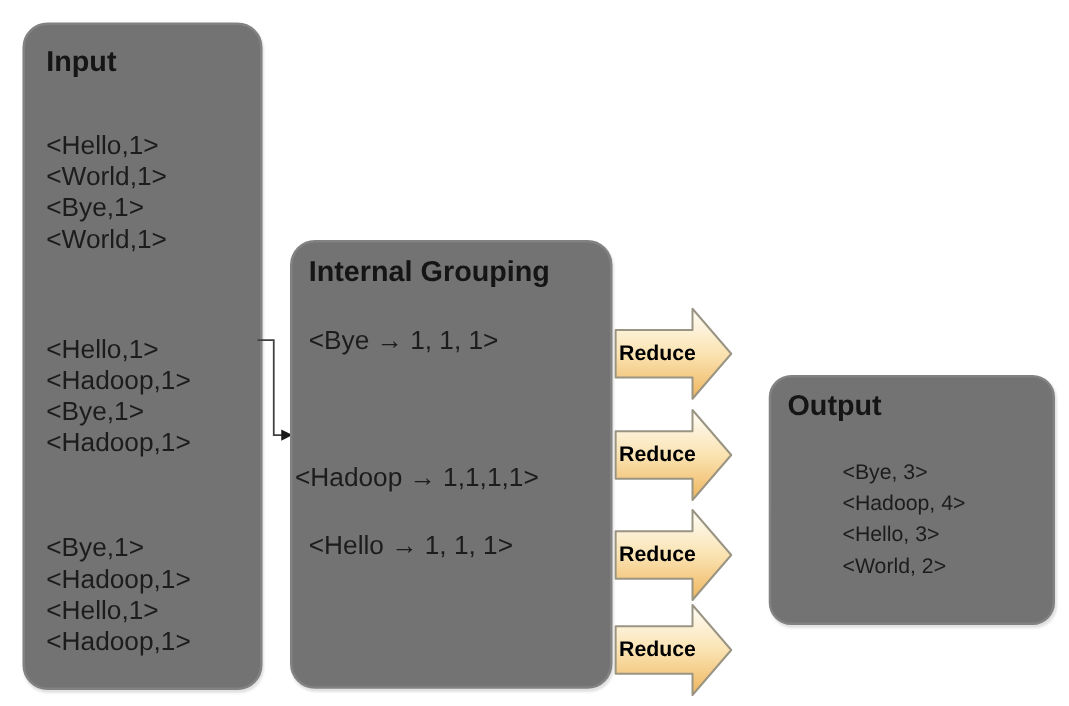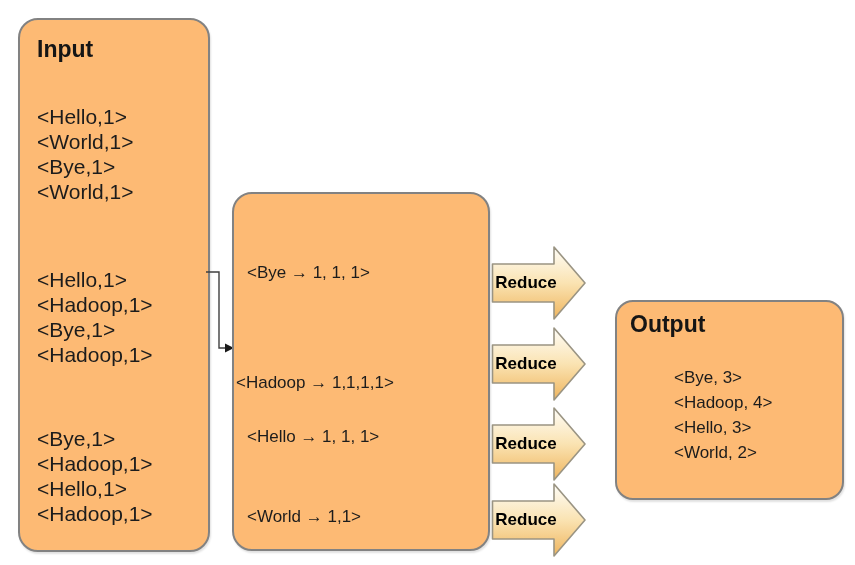--- a/index.html
+++ b/index.html
@@ -1,29 +1,29 @@
 <!DOCTYPE html>
 <html><head>
 <meta charset="utf-8">
 <style>
   html,body{margin:0;padding:0;background:#ffffff;}
   .canvas{
     position:relative;width:855px;height:565px;background:#ffffff;overflow:hidden;
     font-family:"Liberation Sans","DejaVu Sans",sans-serif;color:#1c1c1c;
   }
   .box{
-    position:absolute;background:#fdba74;border:2px solid #828282;border-radius:20px;
+    position:absolute;background:#737373;border:2px solid #828282;border-radius:20px;
     box-shadow:1px 2px 2px rgba(0,0,0,0.12);
   }
   .box-title{
     position:absolute;font-size:23px;font-weight:bold;color:#151515;letter-spacing:0px;white-space:nowrap;
   }
   .kv-group{position:absolute;font-size:21px;line-height:25px;white-space:nowrap;}
   .kv{white-space:nowrap;}
-  .g-item{position:absolute;font-size:17px;line-height:25px;white-space:nowrap;}
+  .g-item{position:absolute;font-size:21px;line-height:25px;white-space:nowrap;}
   .o-items{position:absolute;font-size:17px;line-height:25px;white-space:nowrap;}
 
   .input-box{left:18px;top:18px;width:188px;height:530px;}
   .input-title{left:17px;top:16px;}
   .grouping-box{left:232px;top:192px;width:254px;height:355px;}
   .grouping-title{left:13px;top:10px;}
   .output-box{left:615px;top:300px;width:225px;height:196px;border-radius:18px;}
   .output-title{left:13px;top:9px;}
 
   .connector{position:absolute;left:204px;top:265px;width:32px;height:92px;}
@@ -72,24 +72,24 @@
       <div class="kv">&lt;Hadoop,1&gt;</div>
     </div>
   </div>
 
   <svg class="connector" viewBox="0 0 32 92">
     <polyline points="2,7 15,7 15,83 22,83" fill="none" stroke="#3f3f3f" stroke-width="1.4"></polyline>
     <polygon points="21,78.5 30,83 21,87.5" fill="#1a1a1a" stroke="none"></polygon>
   </svg>
 
   <div class="box grouping-box">
+    <div class="box-title grouping-title">Internal Grouping</div>
     <div class="g-item" style="left:13px;top:66px;">&lt;Bye → 1, 1, 1&gt;</div>
     <div class="g-item" style="left:2px;top:147px;margin-top:29px;">&lt;Hadoop → 1,1,1,1&gt;</div>
     <div class="g-item" style="left:13px;top:230px;">&lt;Hello → 1, 1, 1&gt;</div>
-    <div class="g-item" style="left:13px;top:310px;">&lt;World → 1,1&gt;</div>
   </div>
 
   <div class="reduce-arrow" style="top:245px;">
     <svg width="96" height="76" viewBox="0 0 96 76">
       <polygon points="1.5,19 63,19 63,2 94,38 63,74 63,57 1.5,57" fill="url(#agrad)" stroke="#9a9483" stroke-width="1.6" stroke-linejoin="round"></polygon>
     </svg>
     <span class="reduce-label">Reduce</span>
   </div>
   <div class="reduce-arrow" style="top:326px;">
     <svg width="96" height="76" viewBox="0 0 96 76">

